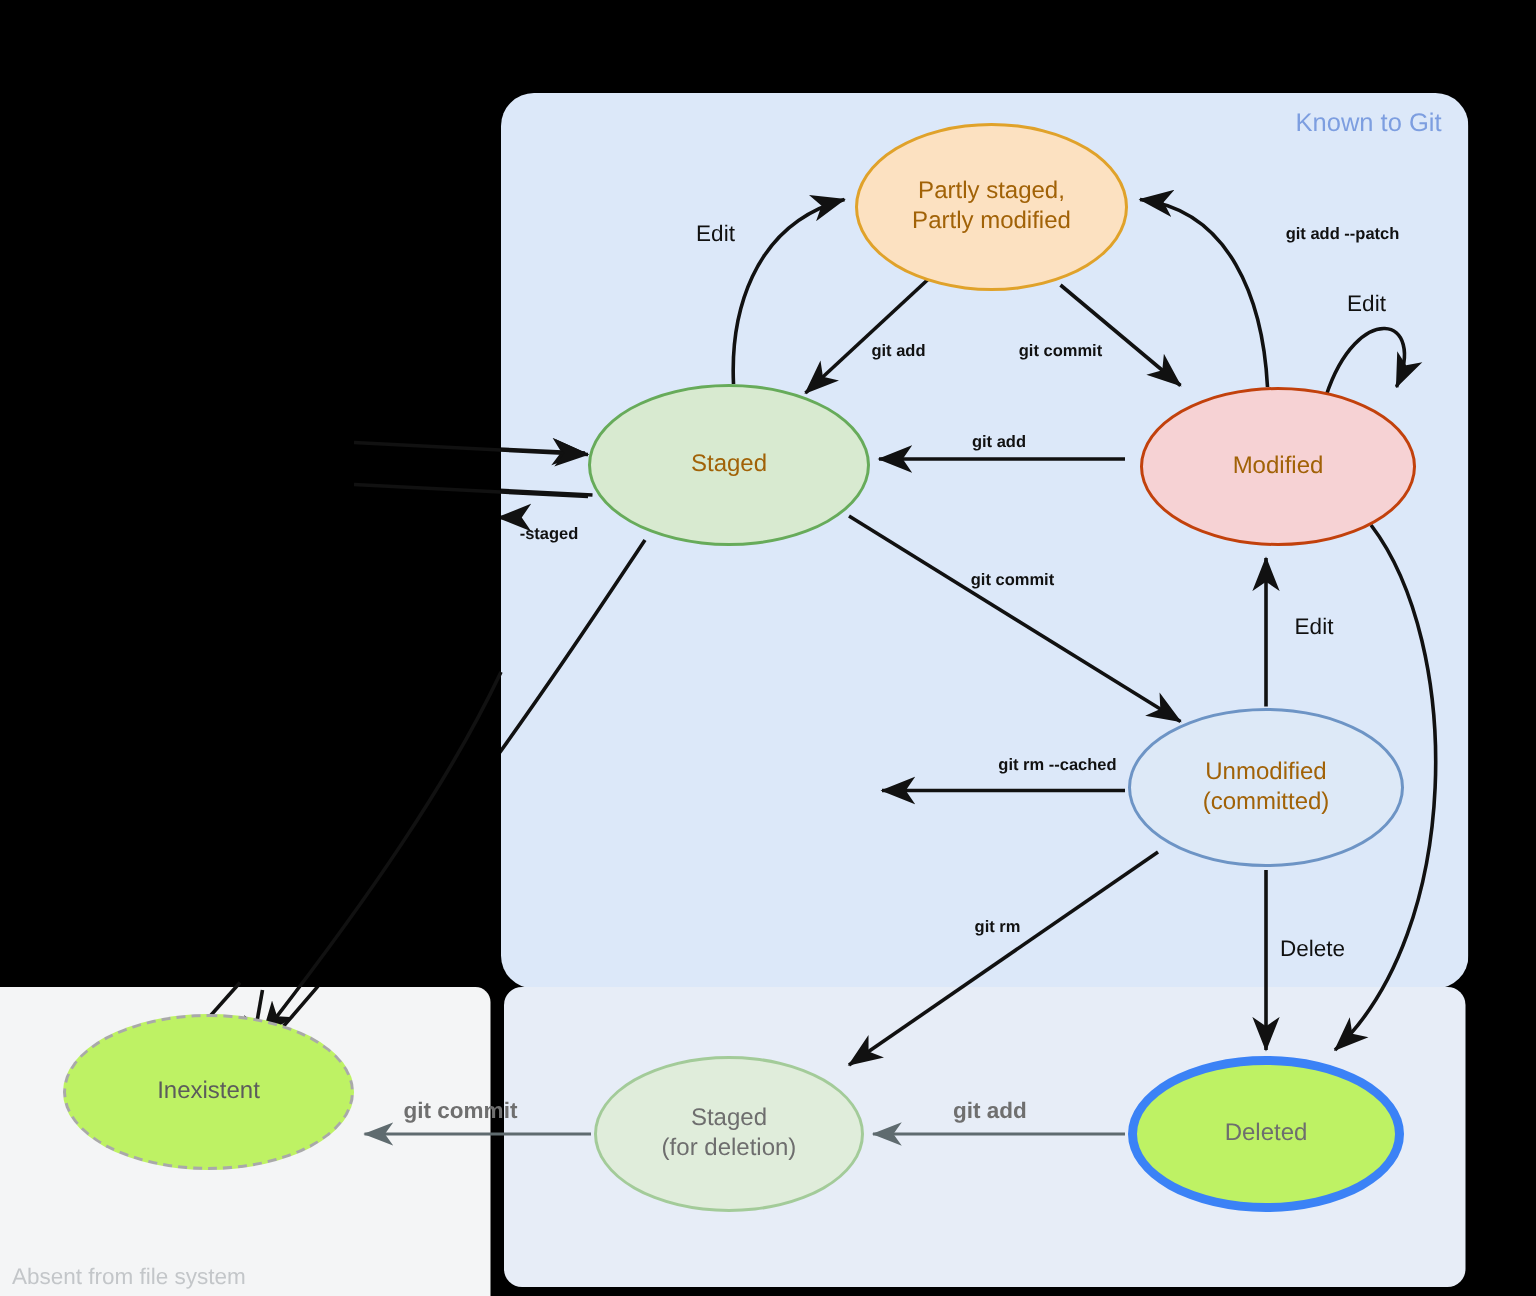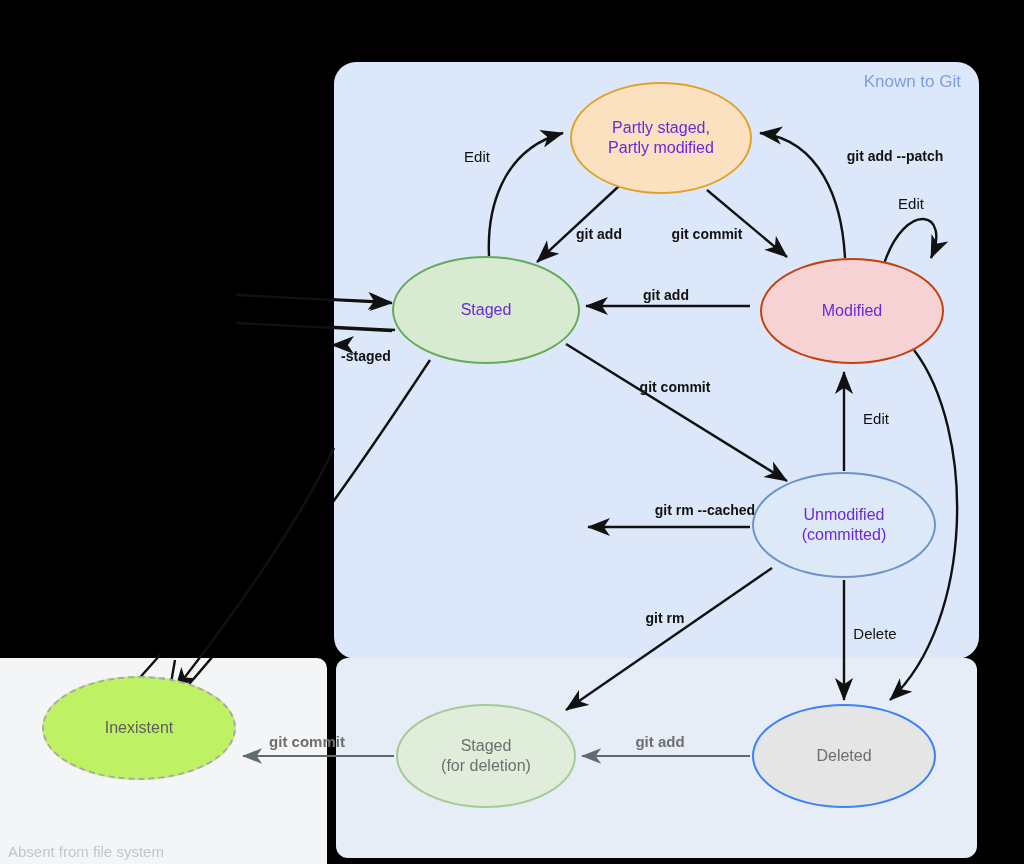--- a/index.html
+++ b/index.html
@@ -75,21 +75,21 @@
   .node {
     position: absolute;
     display: flex;
     align-items: center;
     justify-content: center;
     text-align: center;
     border-radius: 50%;
     box-sizing: border-box;
     line-height: 1.28;
     font-size: 16px;
-    color: #6d28d9;
+    color: #a16207;
     white-space: pre-line;
   }
   .n-untracked {
     left: 42px; top: 258px; width: 194px; height: 104px;
     background: #f8f8f8;
     border: 4px solid #555a5e;
   }
   .n-partly {
     left: 570px; top: 82px; width: 182px; height: 112px;
     background: #fce1c1;
@@ -123,34 +123,34 @@
     text-align: center;
   }
   .n-stagefd {
     left: 396px; top: 704px; width: 180px; height: 104px;
     background: #e0eddb;
     border: 2px solid #a3cb99;
     color: #6e6e6e;
   }
   .n-deleted {
     left: 752px; top: 704px; width: 184px; height: 104px;
-    background: #e5e5e5;
-    border: 2px solid #3b82f6;
+    background: #bef264;
+    border: 6px solid #3b82f6;
     color: #6e6e6e;
   }
 
   
   .elabel {
     position: absolute;
     font-size: 15px;
     color: #111111;
     white-space: nowrap;
     transform: translate(-50%, -50%);
   }
-  .elabel.bold { font-weight: bold; font-size: 14px; }
+  .elabel.bold { font-weight: bold; font-size: 11px; }
   .elabel.plain { font-weight: normal; font-size: 15px; }
   .elabel.faint { color: #6f6f6f; font-weight: bold; }
 </style>
 </head>
 <body>
 
 <div id="stage">
 
   <div class="panel-known">
     <div class="panel-known-label">Known to Git</div>

